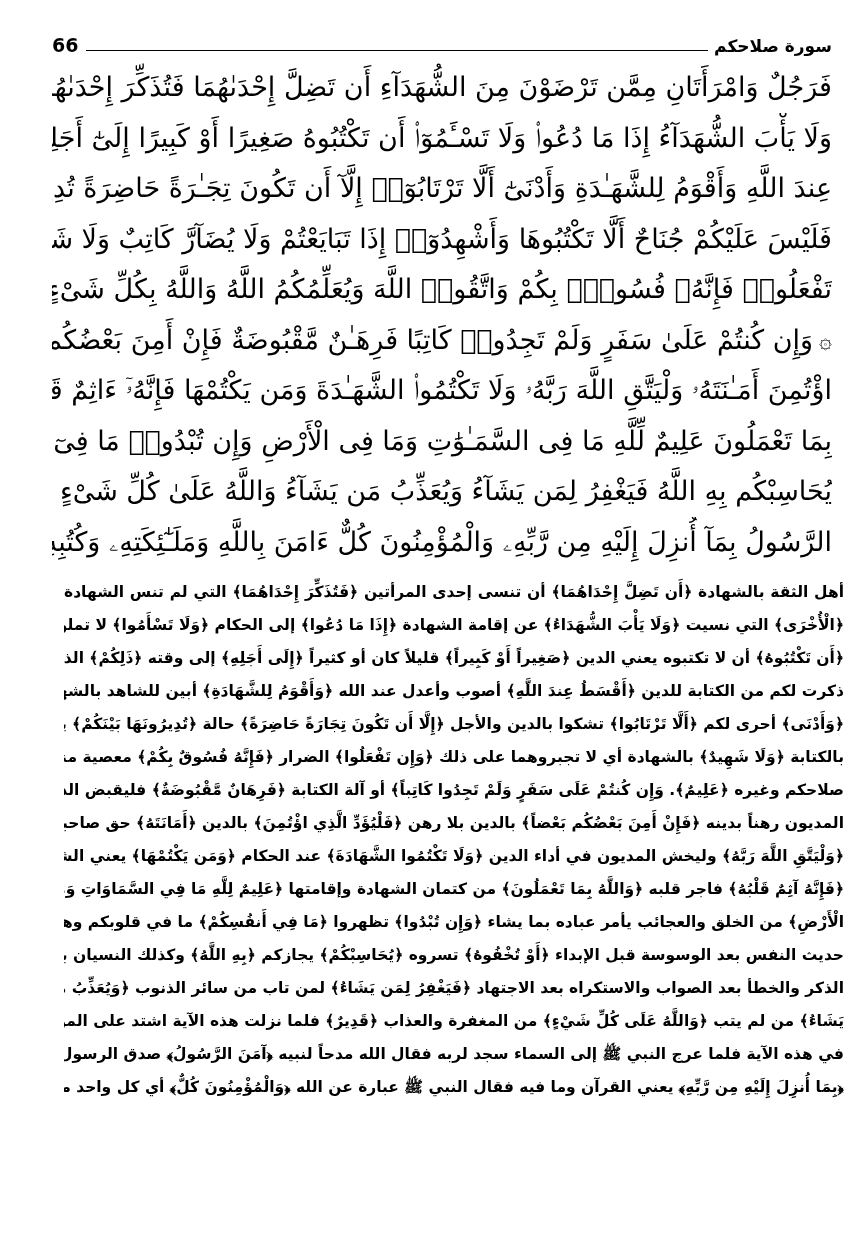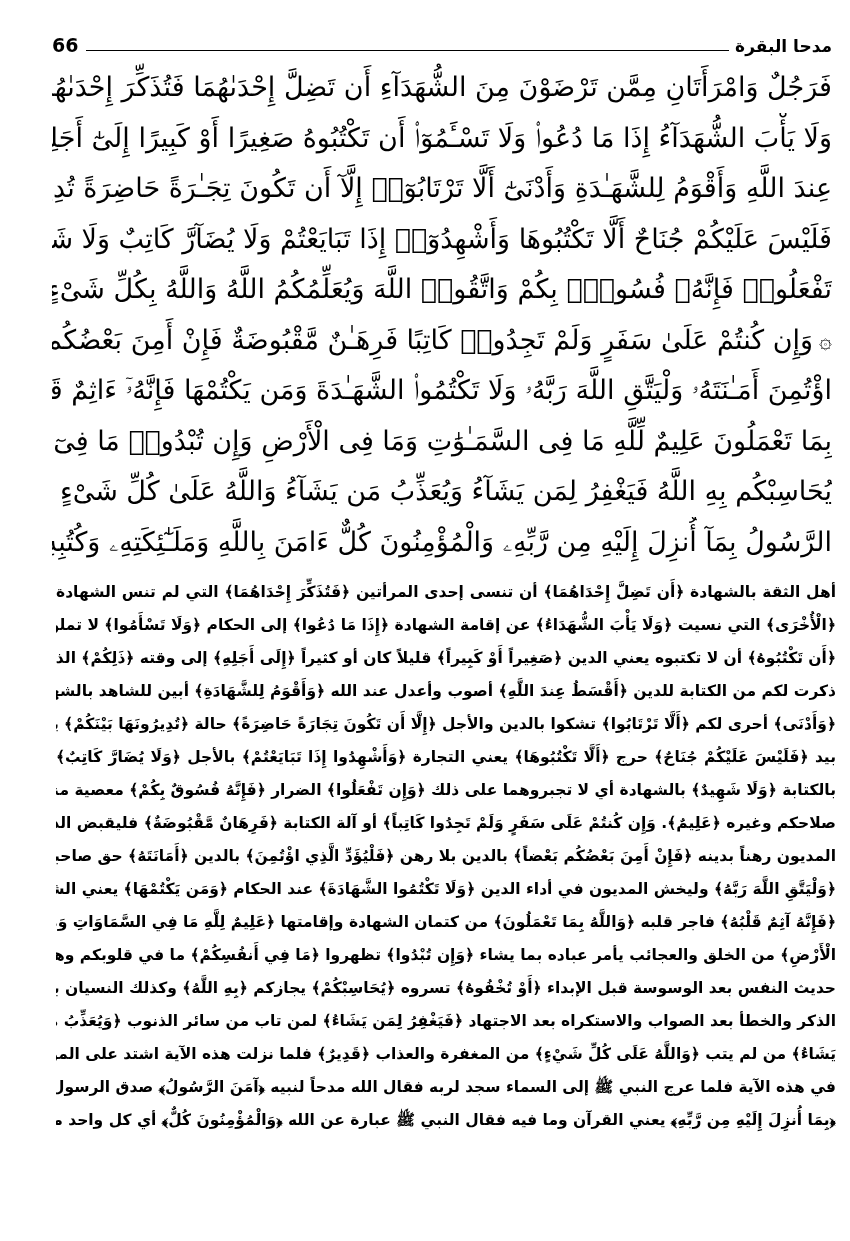--- a/index.html
+++ b/index.html
@@ -5,30 +5,30 @@
   html, body { margin:0; padding:0; background:#ffffff; }
   body { width:850px; height:1241px; position:relative; overflow:hidden; color:#000; }
   .page { position:absolute; left:52px; top:0; width:780px; height:1241px; }
   .header { position:absolute; top:30px; left:0; width:780px; height:26px; direction:rtl; display:flex; align-items:flex-end; }
   .surah-name { font-family:"DejaVu Sans", sans-serif; font-weight:bold; font-size:17px; white-space:nowrap; padding-left:6px; }
   .header-rule { flex:1; border-bottom:1.5px solid #000; margin-bottom:5px; }
   .page-number { font-family:"DejaVu Sans", sans-serif; font-weight:bold; font-size:19px; padding-right:8px; }
   .quran { position:absolute; top:62px; left:0; width:780px; direction:rtl; }
   .q-line { height:50.5px; line-height:50px; font-family:"DejaVu Serif", serif; font-size:27px; text-align:justify; text-align-last:justify; white-space:nowrap; overflow:hidden; }
   .hizb-icon { display:inline-block; font-size:22px; vertical-align:middle; margin-left:6px; }
-  .tafsir { position:absolute; top:576px; left:4px; width:780px; direction:rtl; }
+  .tafsir { position:absolute; top:576px; left:12px; width:780px; direction:rtl; }
   .t-line { height:33px; line-height:33px; font-family:"DejaVu Sans", sans-serif; font-size:15.5px; font-weight:bold; text-align:justify; text-align-last:justify; white-space:nowrap; overflow:hidden; }
 </style>
 </head>
 <body>
 
 <div class="page">
 
   <div class="header">
-    <span class="surah-name">مدحا البقرة</span>
+    <span class="surah-name">سورة صلاحكم</span>
     <span class="header-rule"></span>
     <span class="page-number">66</span>
   </div>
 
   <div class="quran">
     <div class="q-line"><span>فَرَجُلٌ وَامْرَأَتَانِ مِمَّن تَرْضَوْنَ مِنَ الشُّهَدَآءِ أَن تَضِلَّ إِحْدَىٰهُمَا فَتُذَكِّرَ إِحْدَىٰهُمَا الْأُخْرَىٰ</span></div>
     <div class="q-line"><span>وَلَا يَأْبَ الشُّهَدَآءُ إِذَا مَا دُعُوا۟ وَلَا تَسْـَٔمُوٓا۟ أَن تَكْتُبُوهُ صَغِيرًا أَوْ كَبِيرًا إِلَىٰٓ أَجَلِهِۦ ذَٰلِكُمْ أَقْسَطُ</span></div>
     <div class="q-line"><span>عِندَ اللَّهِ وَأَقْوَمُ لِلشَّهَـٰدَةِ وَأَدْنَىٰٓ أَلَّا تَرْتَابُوٓا۟ إِلَّآ أَن تَكُونَ تِجَـٰرَةً حَاضِرَةً تُدِيرُونَهَا بَيْنَكُمْ</span></div>
     <div class="q-line"><span>فَلَيْسَ عَلَيْكُمْ جُنَاحٌ أَلَّا تَكْتُبُوهَا وَأَشْهِدُوٓا۟ إِذَا تَبَايَعْتُمْ وَلَا يُضَآرَّ كَاتِبٌ وَلَا شَهِيدٌ وَإِن</span></div>
     <div class="q-line"><span>تَفْعَلُوا۟ فَإِنَّهُۥ فُسُوقٌۢ بِكُمْ وَاتَّقُوا۟ اللَّهَ وَيُعَلِّمُكُمُ اللَّهُ وَاللَّهُ بِكُلِّ شَىْءٍ عَلِيمٌ</span> </div>
@@ -38,21 +38,20 @@
     <div class="q-line"><span>يُحَاسِبْكُم بِهِ اللَّهُ فَيَغْفِرُ لِمَن يَشَآءُ وَيُعَذِّبُ مَن يَشَآءُ وَاللَّهُ عَلَىٰ كُلِّ شَىْءٍ قَدِيرٌ ءَامَنَ</span></div>
     <div class="q-line"><span>الرَّسُولُ بِمَآ أُنزِلَ إِلَيْهِ مِن رَّبِّهِۦ وَالْمُؤْمِنُونَ كُلٌّ ءَامَنَ بِاللَّهِ وَمَلَـٰٓئِكَتِهِۦ وَكُتُبِهِۦ وَرُسُلِهِۦ لَا نُفَرِّقُ</span></div>
   </div>
 
   <div class="tafsir">
     <div class="t-line">أهل الثقة بالشهادة ﴿أَن تَضِلَّ إِحْدَاهُمَا﴾ أن تنسى إحدى المرأتين ﴿فَتُذَكِّرَ إِحْدَاهُمَا﴾ التي لم تنس الشهادة</div>
     <div class="t-line">﴿الْأُخْرَى﴾ التي نسيت ﴿وَلَا يَأْبَ الشُّهَدَاءُ﴾ عن إقامة الشهادة ﴿إِذَا مَا دُعُوا﴾ إلى الحكام ﴿وَلَا تَسْأَمُوا﴾ لا تملوا</div>
     <div class="t-line">﴿أَن تَكْتُبُوهُ﴾ أن لا تكتبوه يعني الدين ﴿صَغِيراً أَوْ كَبِيراً﴾ قليلاً كان أو كثيراً ﴿إِلَى أَجَلِهِ﴾ إلى وقته ﴿ذَلِكُمْ﴾ الذي</div>
     <div class="t-line">ذكرت لكم من الكتابة للدين ﴿أَقْسَطُ عِندَ اللَّهِ﴾ أصوب وأعدل عند الله ﴿وَأَقْوَمُ لِلشَّهَادَةِ﴾ أبين للشاهد بالشهادة إذا نسي</div>
     <div class="t-line">﴿وَأَدْنَى﴾ أحرى لكم ﴿أَلَّا تَرْتَابُوا﴾ تشكوا بالدين والأجل ﴿إِلَّا أَن تَكُونَ تِجَارَةً حَاضِرَةً﴾ حالة ﴿تُدِيرُونَهَا بَيْنَكُمْ﴾ يداً</div>
-    <div class="t-line">بيد ﴿فَلَيْسَ عَلَيْكُمْ جُنَاحٌ﴾ حرج ﴿أَلَّا تَكْتُبُوهَا﴾ يعني التجارة ﴿وَأَشْهِدُوا إِذَا تَبَايَعْتُمْ﴾ بالأجل ﴿وَلَا يُضَارَّ كَاتِبٌ﴾</div>
     <div class="t-line">بالكتابة ﴿وَلَا شَهِيدٌ﴾ بالشهادة أي لا تجبروهما على ذلك ﴿وَإِن تَفْعَلُوا﴾ الضرار ﴿فَإِنَّهُ فُسُوقٌ بِكُمْ﴾ معصية منكم</div>
     <div class="t-line">صلاحكم وغيره ﴿عَلِيمٌ﴾. وَإِن كُنتُمْ عَلَى سَفَرٍ وَلَمْ تَجِدُوا كَاتِباً﴾ أو آلة الكتابة ﴿فَرِهَانٌ مَّقْبُوضَةٌ﴾ فليقبض الدائن من</div>
     <div class="t-line">المديون رهناً بدينه ﴿فَإِنْ أَمِنَ بَعْضُكُم بَعْضاً﴾ بالدين بلا رهن ﴿فَلْيُؤَدِّ الَّذِي اؤْتُمِنَ﴾ بالدين ﴿أَمَانَتَهُ﴾ حق صاحبه</div>
     <div class="t-line">﴿وَلْيَتَّقِ اللَّهَ رَبَّهُ﴾ وليخش المديون في أداء الدين ﴿وَلَا تَكْتُمُوا الشَّهَادَةَ﴾ عند الحكام ﴿وَمَن يَكْتُمْهَا﴾ يعني الشهادة</div>
     <div class="t-line">﴿فَإِنَّهُ آثِمٌ قَلْبُهُ﴾ فاجر قلبه ﴿وَاللَّهُ بِمَا تَعْمَلُونَ﴾ من كتمان الشهادة وإقامتها ﴿عَلِيمٌ لِلَّهِ مَا فِي السَّمَاوَاتِ وَمَا فِي</div>
     <div class="t-line">الْأَرْضِ﴾ من الخلق والعجائب يأمر عباده بما يشاء ﴿وَإِن تُبْدُوا﴾ تظهروا ﴿مَا فِي أَنفُسِكُمْ﴾ ما في قلوبكم وهو</div>
     <div class="t-line">حديث النفس بعد الوسوسة قبل الإبداء ﴿أَوْ تُخْفُوهُ﴾ تسروه ﴿يُحَاسِبْكُمْ﴾ يجازكم ﴿بِهِ اللَّهُ﴾ وكذلك النسيان بعد</div>
     <div class="t-line">الذكر والخطأ بعد الصواب والاستكراه بعد الاجتهاد ﴿فَيَغْفِرُ لِمَن يَشَاءُ﴾ لمن تاب من سائر الذنوب ﴿وَيُعَذِّبُ مَن</div>
     <div class="t-line">يَشَاءُ﴾ من لم يتب ﴿وَاللَّهُ عَلَى كُلِّ شَيْءٍ﴾ من المغفرة والعذاب ﴿قَدِيرٌ﴾ فلما نزلت هذه الآية اشتد على المؤمنين ما</div>
     <div class="t-line">في هذه الآية فلما عرج النبي ﷺ إلى السماء سجد لربه فقال الله مدحاً لنبيه ﴿آمَنَ الرَّسُولُ﴾ صدق الرسول محمد ﷺ</div>

